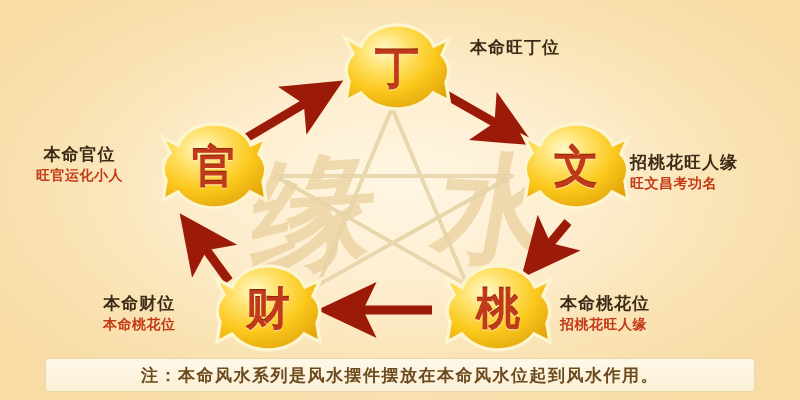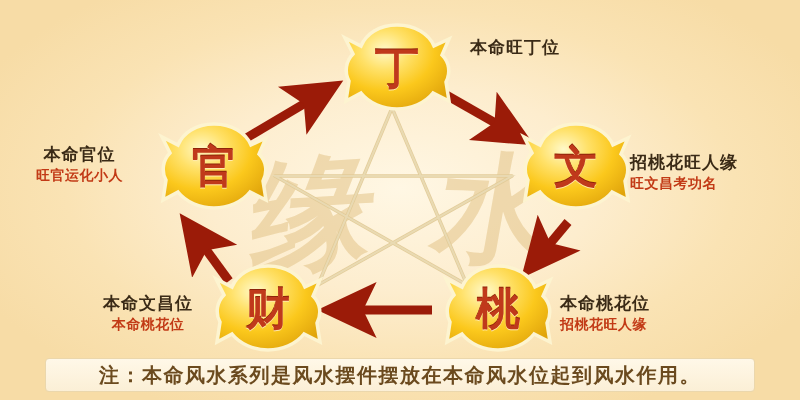--- a/index.html
+++ b/index.html
@@ -57,21 +57,21 @@
 
   #caption{
     position:absolute;left:45px;top:358px;width:710px;height:34px;
     background:linear-gradient(#FFF8E8,#FBEFD6);
     border:1px solid #EBD7AC;
     border-radius:4px;
     box-sizing:border-box;
     display:flex;align-items:center;justify-content:center;
   }
   #caption .ctext{
-    font-size:20px;font-weight:700;color:#6B4A1E;
+    font-size:17px;font-weight:700;color:#6B4A1E;
     font-family:"DejaVu Serif","Liberation Serif",serif;
     letter-spacing:1.5px;
   }
   svg.layer{position:absolute;inset:0;width:800px;height:400px;pointer-events:none;}
 </style>
 </head>
 <body>
 
 <div id="stage">
 
@@ -148,21 +148,21 @@
     <div class="t1">招桃花旺人缘</div>
     <div class="t2">旺文昌考功名</div>
   </div>
 
   <div class="lbl right" style="left:560px;top:292px;">
     <div class="t1">本命桃花位</div>
     <div class="t2">招桃花旺人缘</div>
   </div>
 
   <div class="lbl left" style="left:103px;top:292px;">
-    <div class="t1">本命文昌位</div>
+    <div class="t1">本命财位</div>
     <div class="t2">本命桃花位</div>
   </div>
 
   <div class="lbl left" style="left:36px;top:143px;">
     <div class="t1">本命官位</div>
     <div class="t2">旺官运化小人</div>
   </div>
 
   <div id="caption">
     <div class="ctext">注：本命风水系列是风水摆件摆放在本命风水位起到风水作用。</div>

